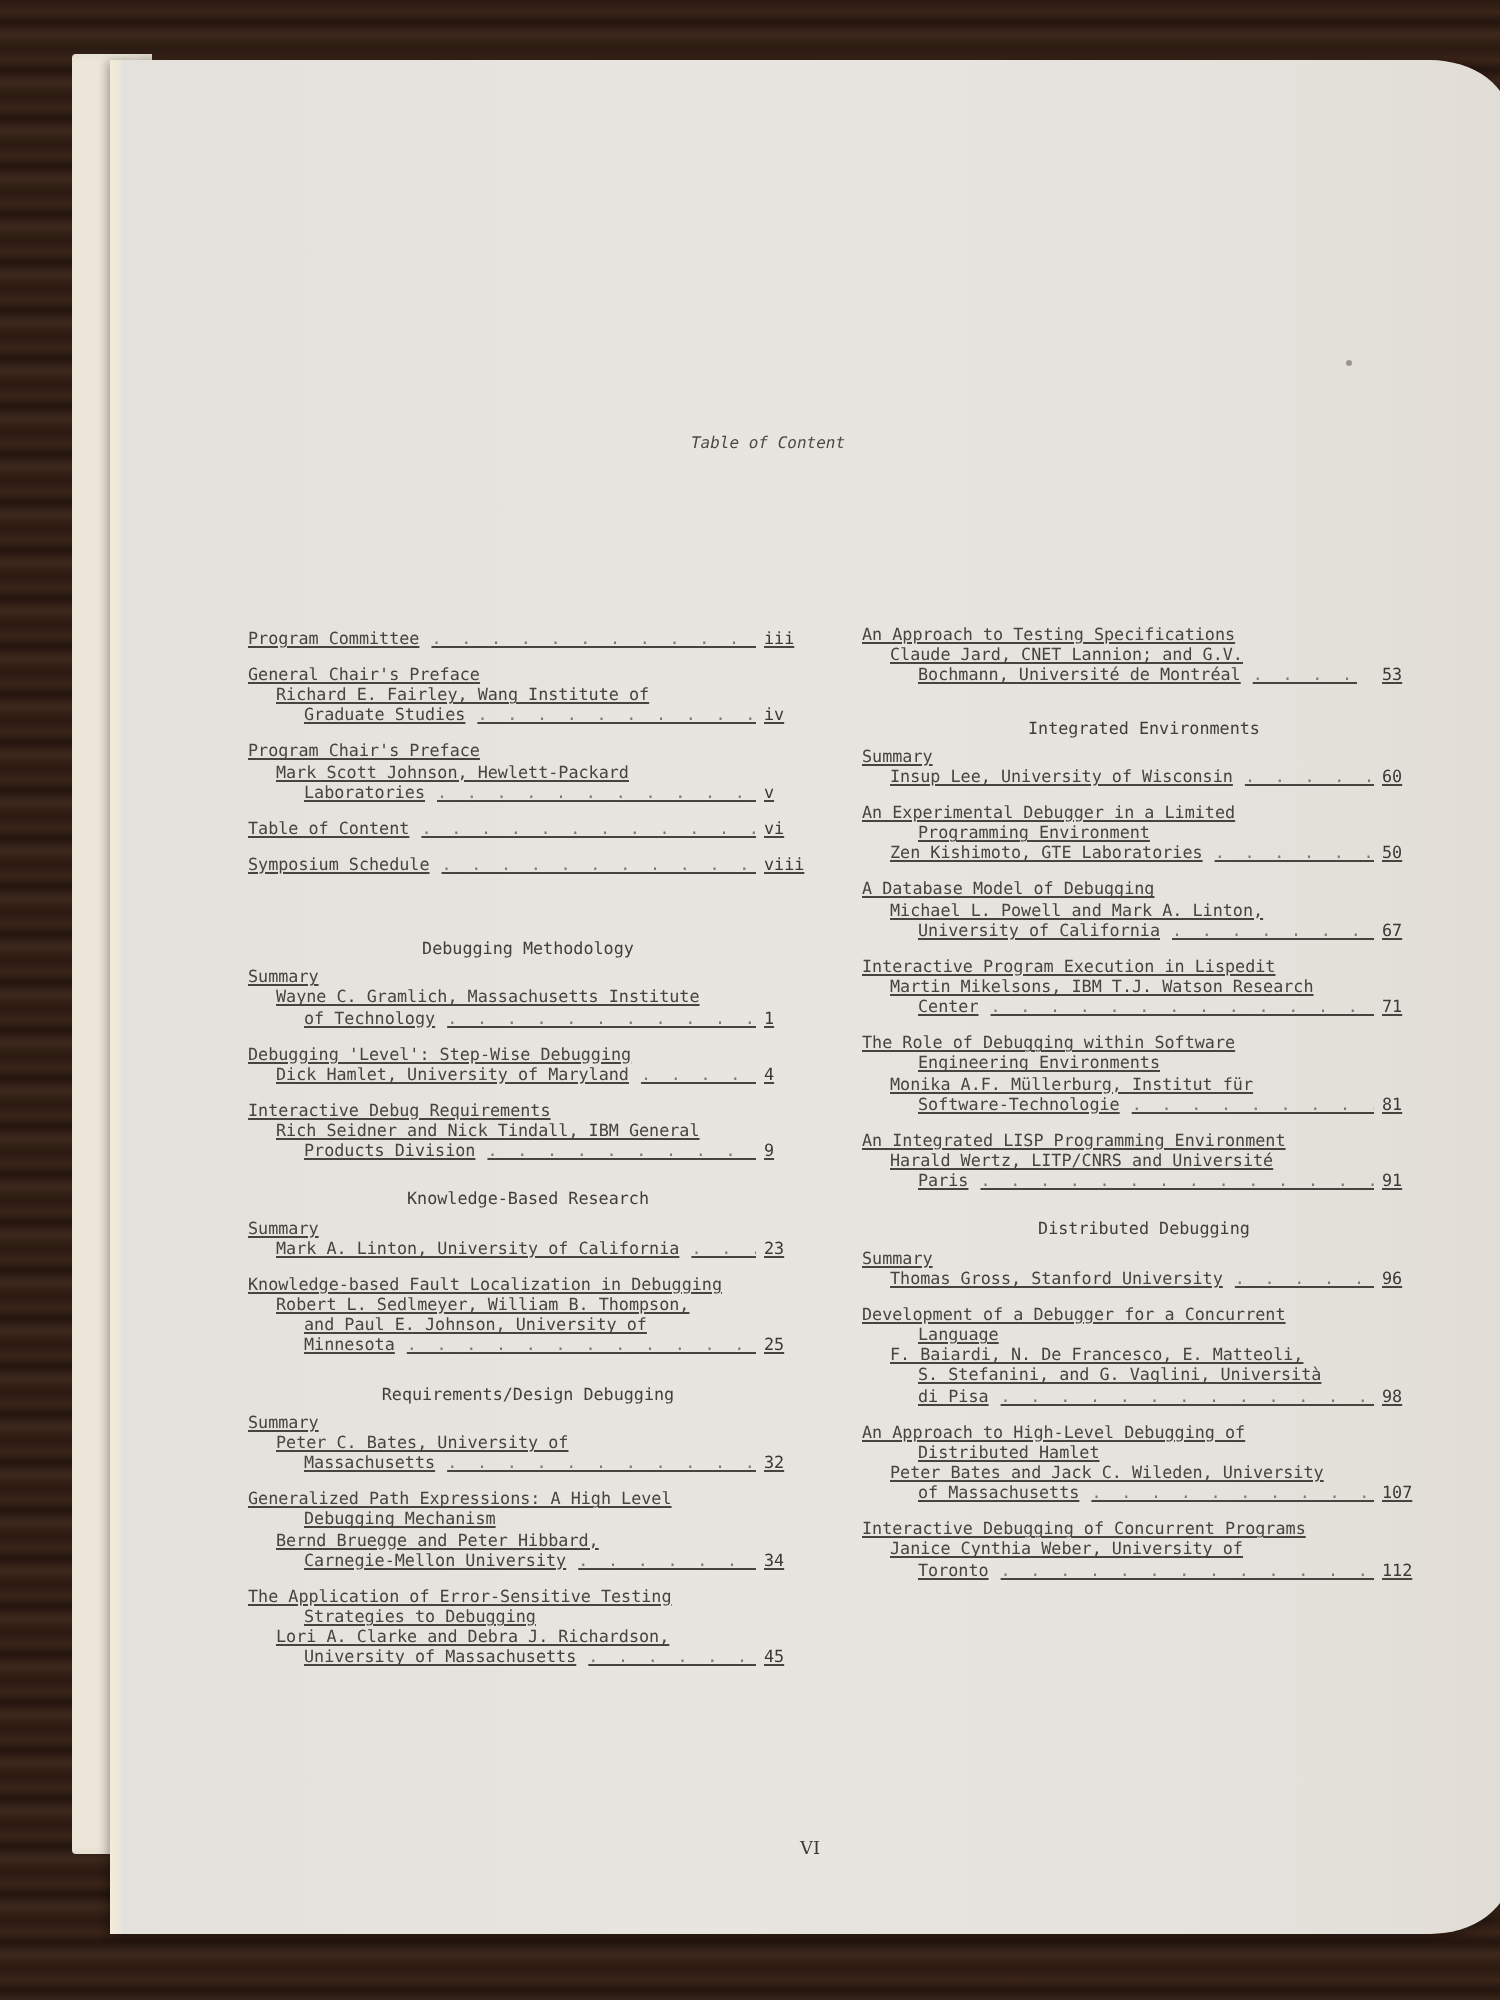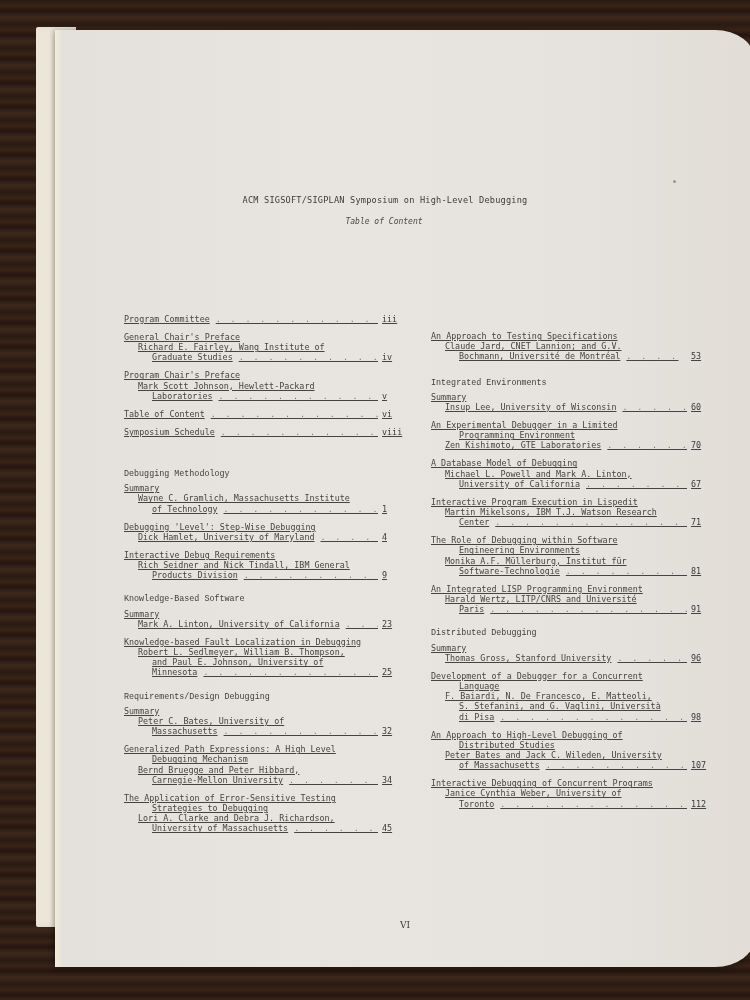--- a/index.html
+++ b/index.html
@@ -64,21 +64,21 @@
       font-style: italic;
       color: #4a4946;
     }
     .col {
       position: absolute;
       font-size: 8.4px;
       line-height: 10.2px;
       color: #45443f;
     }
     .col-left { left: 69px; top: 284px; width: 280px; }
-    .col-right { left: 376px; top: 301px; width: 282px; }
+    .col-right { left: 376px; top: 282px; width: 282px; }
     .entry { position: relative; margin-bottom: 7.8px; text-decoration: underline; }
     .line { white-space: pre; display: block; }
     .ind1 { padding-left: 14px; }
     .ind2 { padding-left: 28px; }
     .last-line {
       display: flex;
       align-items: baseline;
     }
     .last-line .txt { white-space: pre; }
     .dots {
@@ -89,25 +89,25 @@
       padding-left: 6px;
       letter-spacing: 2.4px;
     }
     .pg {
       min-width: 22px;
       text-align: left;
       padding-left: 4px;
       color: #3a3935;
     }
     .section-head {
+      text-align: center;
       margin-top: 14px;
       margin-bottom: 4px;
       color: #3f3e3a;
       font-size: 8.4px;
-      font-family: Liberation Mono, monospace;
     }
     .summary-label { display: block; }
     .page-number {
       position: absolute;
       top: 890px;
       left: 0;
       width: 700px;
       text-align: center;
       font-family: "DejaVu Serif", serif;
       font-size: 9px;
@@ -125,21 +125,20 @@
   </style>
 </head>
 <body>
 
 <div class="back-page"></div>
 
 <div class="page">
   <div class="page-inner-edge"></div>
   <div class="dust"></div>
 
-  <div class="header-title">ACM SIGSOFT/SIGPLAN Symposium on High-Level Debugging</div>
   <div class="header-subtitle">Table of Content</div>
 
   <div class="col col-left">
 
     <div class="entry">
       <div class="last-line">
           <span class="txt">Program Committee</span>
           <span class="dots">. . . . . . . . . . . . . . . . . . . . . . .</span>
           <span class="pg">iii</span>
         </div>
@@ -202,21 +201,21 @@
     <div class="entry">
       <span class="line">Interactive Debug Requirements</span>
       <span class="line ind1">Rich Seidner and Nick Tindall, IBM General</span>
       <div class="last-line ind2">
           <span class="txt">Products Division</span>
           <span class="dots">. . . . . . . . . . . . . . . . . . . .</span>
           <span class="pg">9</span>
         </div>
     </div>
 
-    <div class="section-head">Knowledge-Based Software</div>
+    <div class="section-head">Knowledge-Based Research</div>
     <div class="entry">
       <span class="summary-label">Summary</span>
       <div class="last-line ind1">
           <span class="txt">Mark A. Linton, University of California</span>
           <span class="dots">. . . .</span>
           <span class="pg">23</span>
         </div>
     </div>
     <div class="entry">
       <span class="line">Knowledge-based Fault Localization in Debugging</span>
@@ -281,21 +280,21 @@
           <span class="dots">. . . . . .</span>
           <span class="pg">60</span>
         </div>
     </div>
     <div class="entry">
       <span class="line">An Experimental Debugger in a Limited</span>
       <span class="line ind2">Programming Environment</span>
       <div class="last-line ind1">
           <span class="txt">Zen Kishimoto, GTE Laboratories</span>
           <span class="dots">. . . . . .</span>
-          <span class="pg">70</span>
+          <span class="pg">50</span>
         </div>
     </div>
     <div class="entry">
       <span class="line">A Database Model of Debugging</span>
       <span class="line ind1">Michael L. Powell and Mark A. Linton,</span>
       <div class="last-line ind2">
           <span class="txt">University of California</span>
           <span class="dots">. . . . . . . . . . .</span>
           <span class="pg">67</span>
         </div>
@@ -344,21 +343,21 @@
       <span class="line ind1">F. Baiardi, N. De Francesco, E. Matteoli,</span>
       <span class="line ind2">S. Stefanini, and G. Vaglini, Università</span>
       <div class="last-line ind2">
           <span class="txt">di Pisa</span>
           <span class="dots">. . . . . . . . . . . . . . . . . . . . . . .</span>
           <span class="pg">98</span>
         </div>
     </div>
     <div class="entry">
       <span class="line">An Approach to High-Level Debugging of</span>
-      <span class="line ind2">Distributed Studies</span>
+      <span class="line ind2">Distributed Hamlet</span>
       <span class="line ind1">Peter Bates and Jack C. Wileden, University</span>
       <div class="last-line ind2">
           <span class="txt">of Massachusetts</span>
           <span class="dots">. . . . . . . . . . . . . . .</span>
           <span class="pg">107</span>
         </div>
     </div>
     <div class="entry">
       <span class="line">Interactive Debugging of Concurrent Programs</span>
       <span class="line ind1">Janice Cynthia Weber, University of</span>

